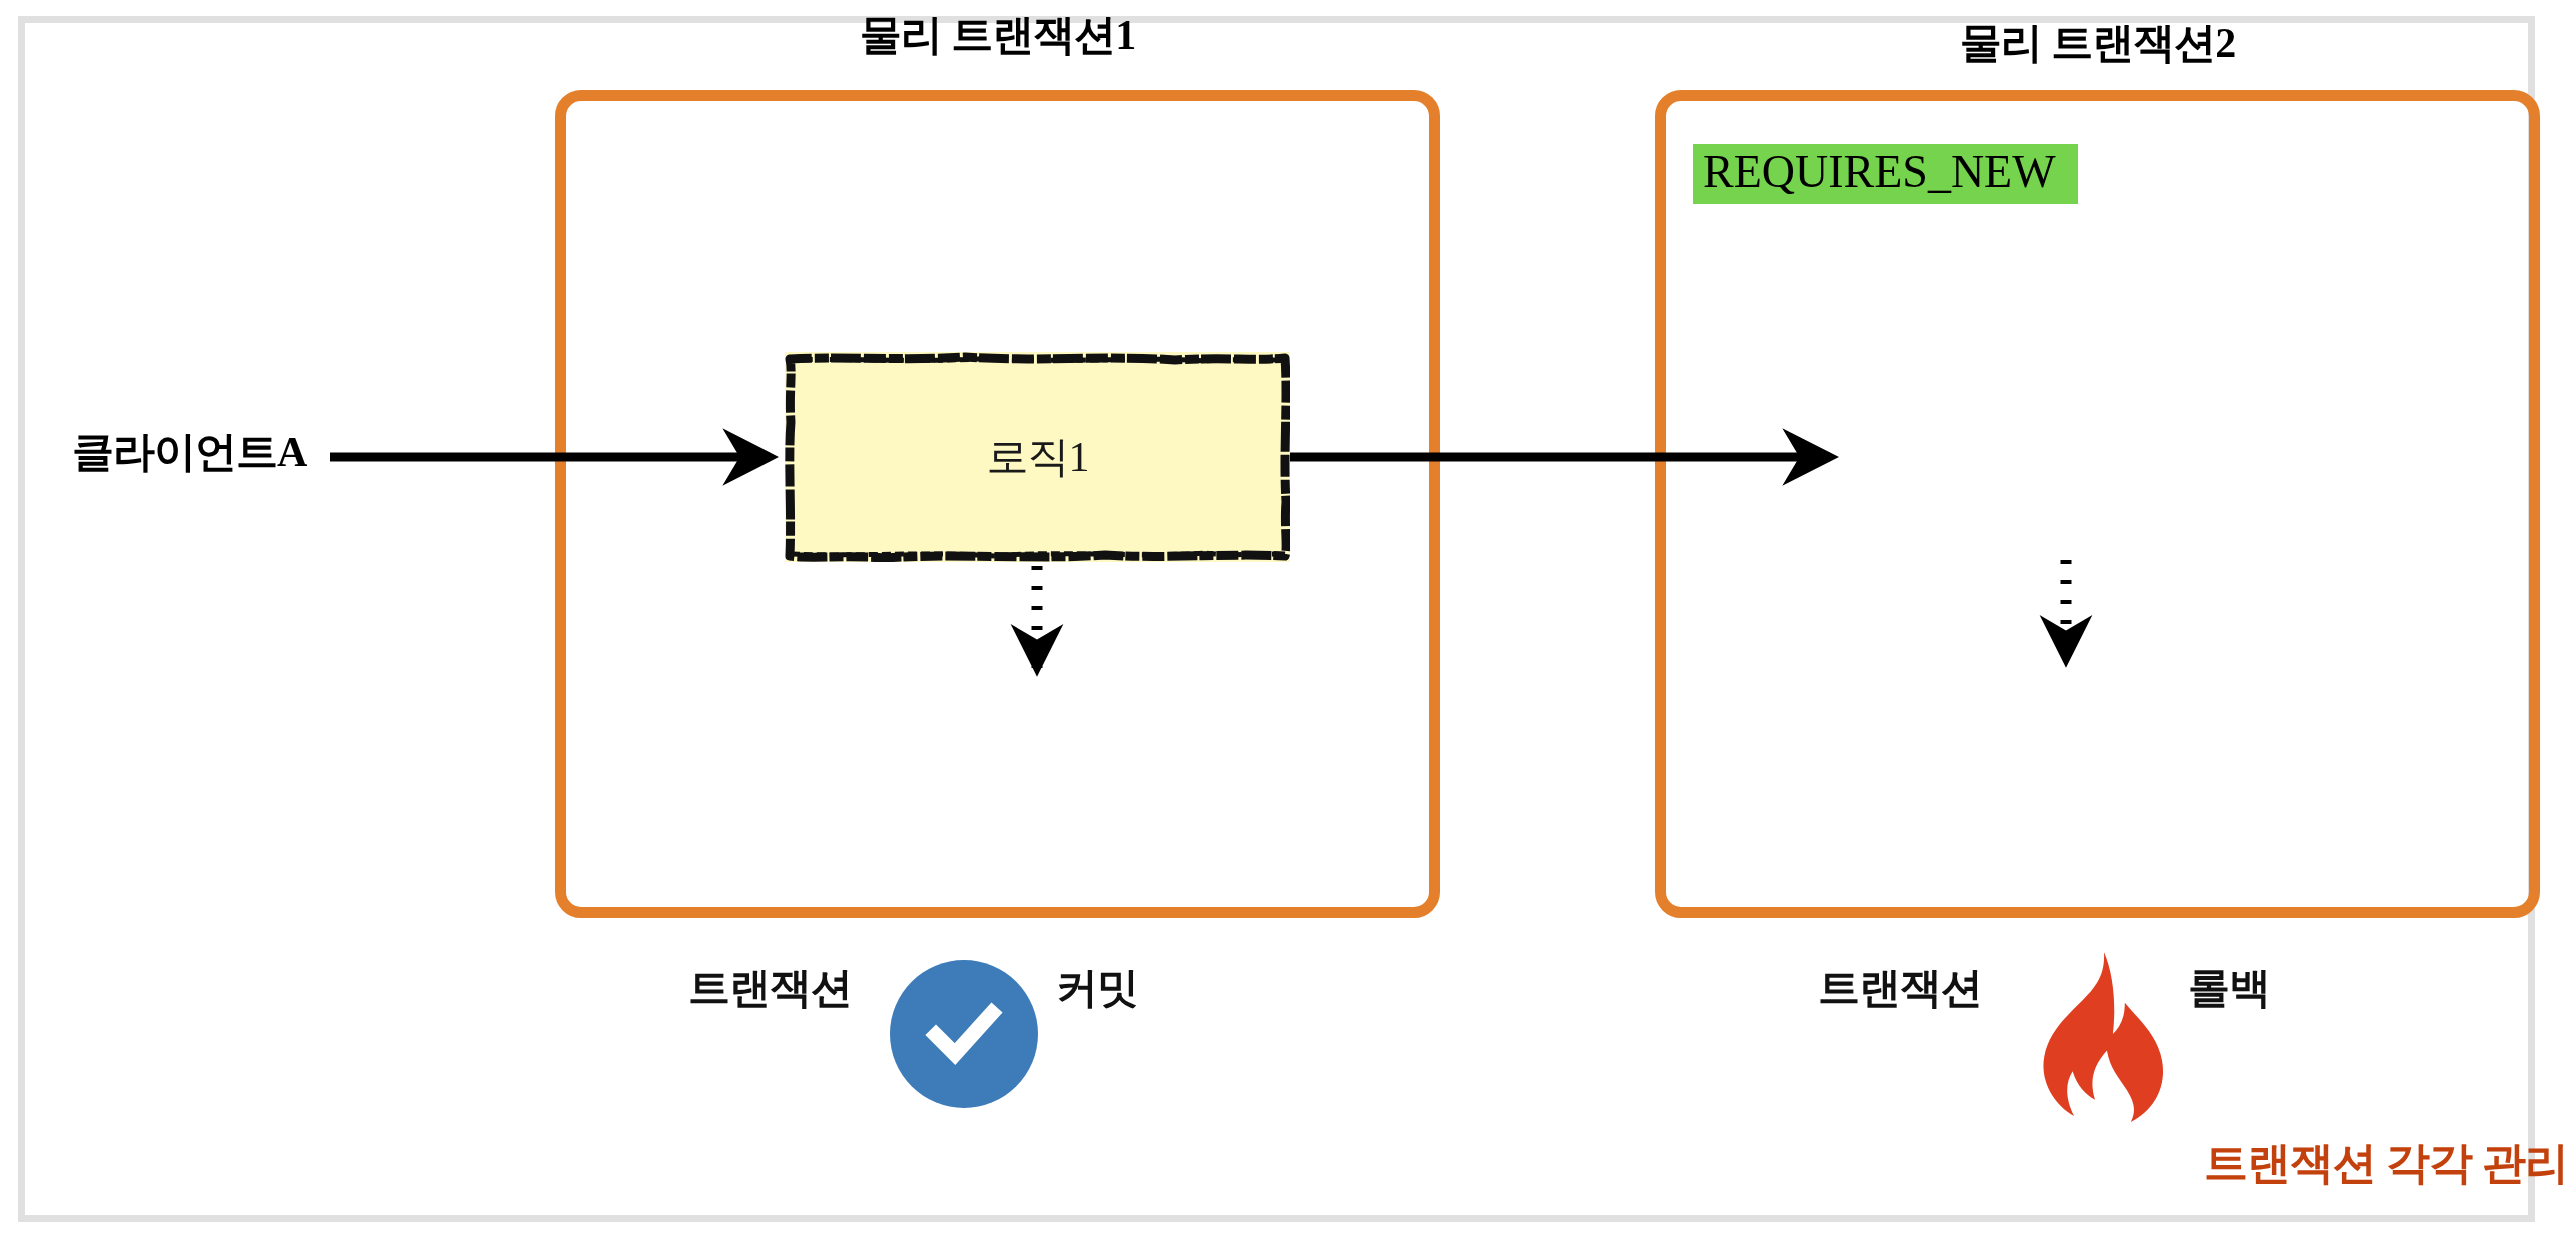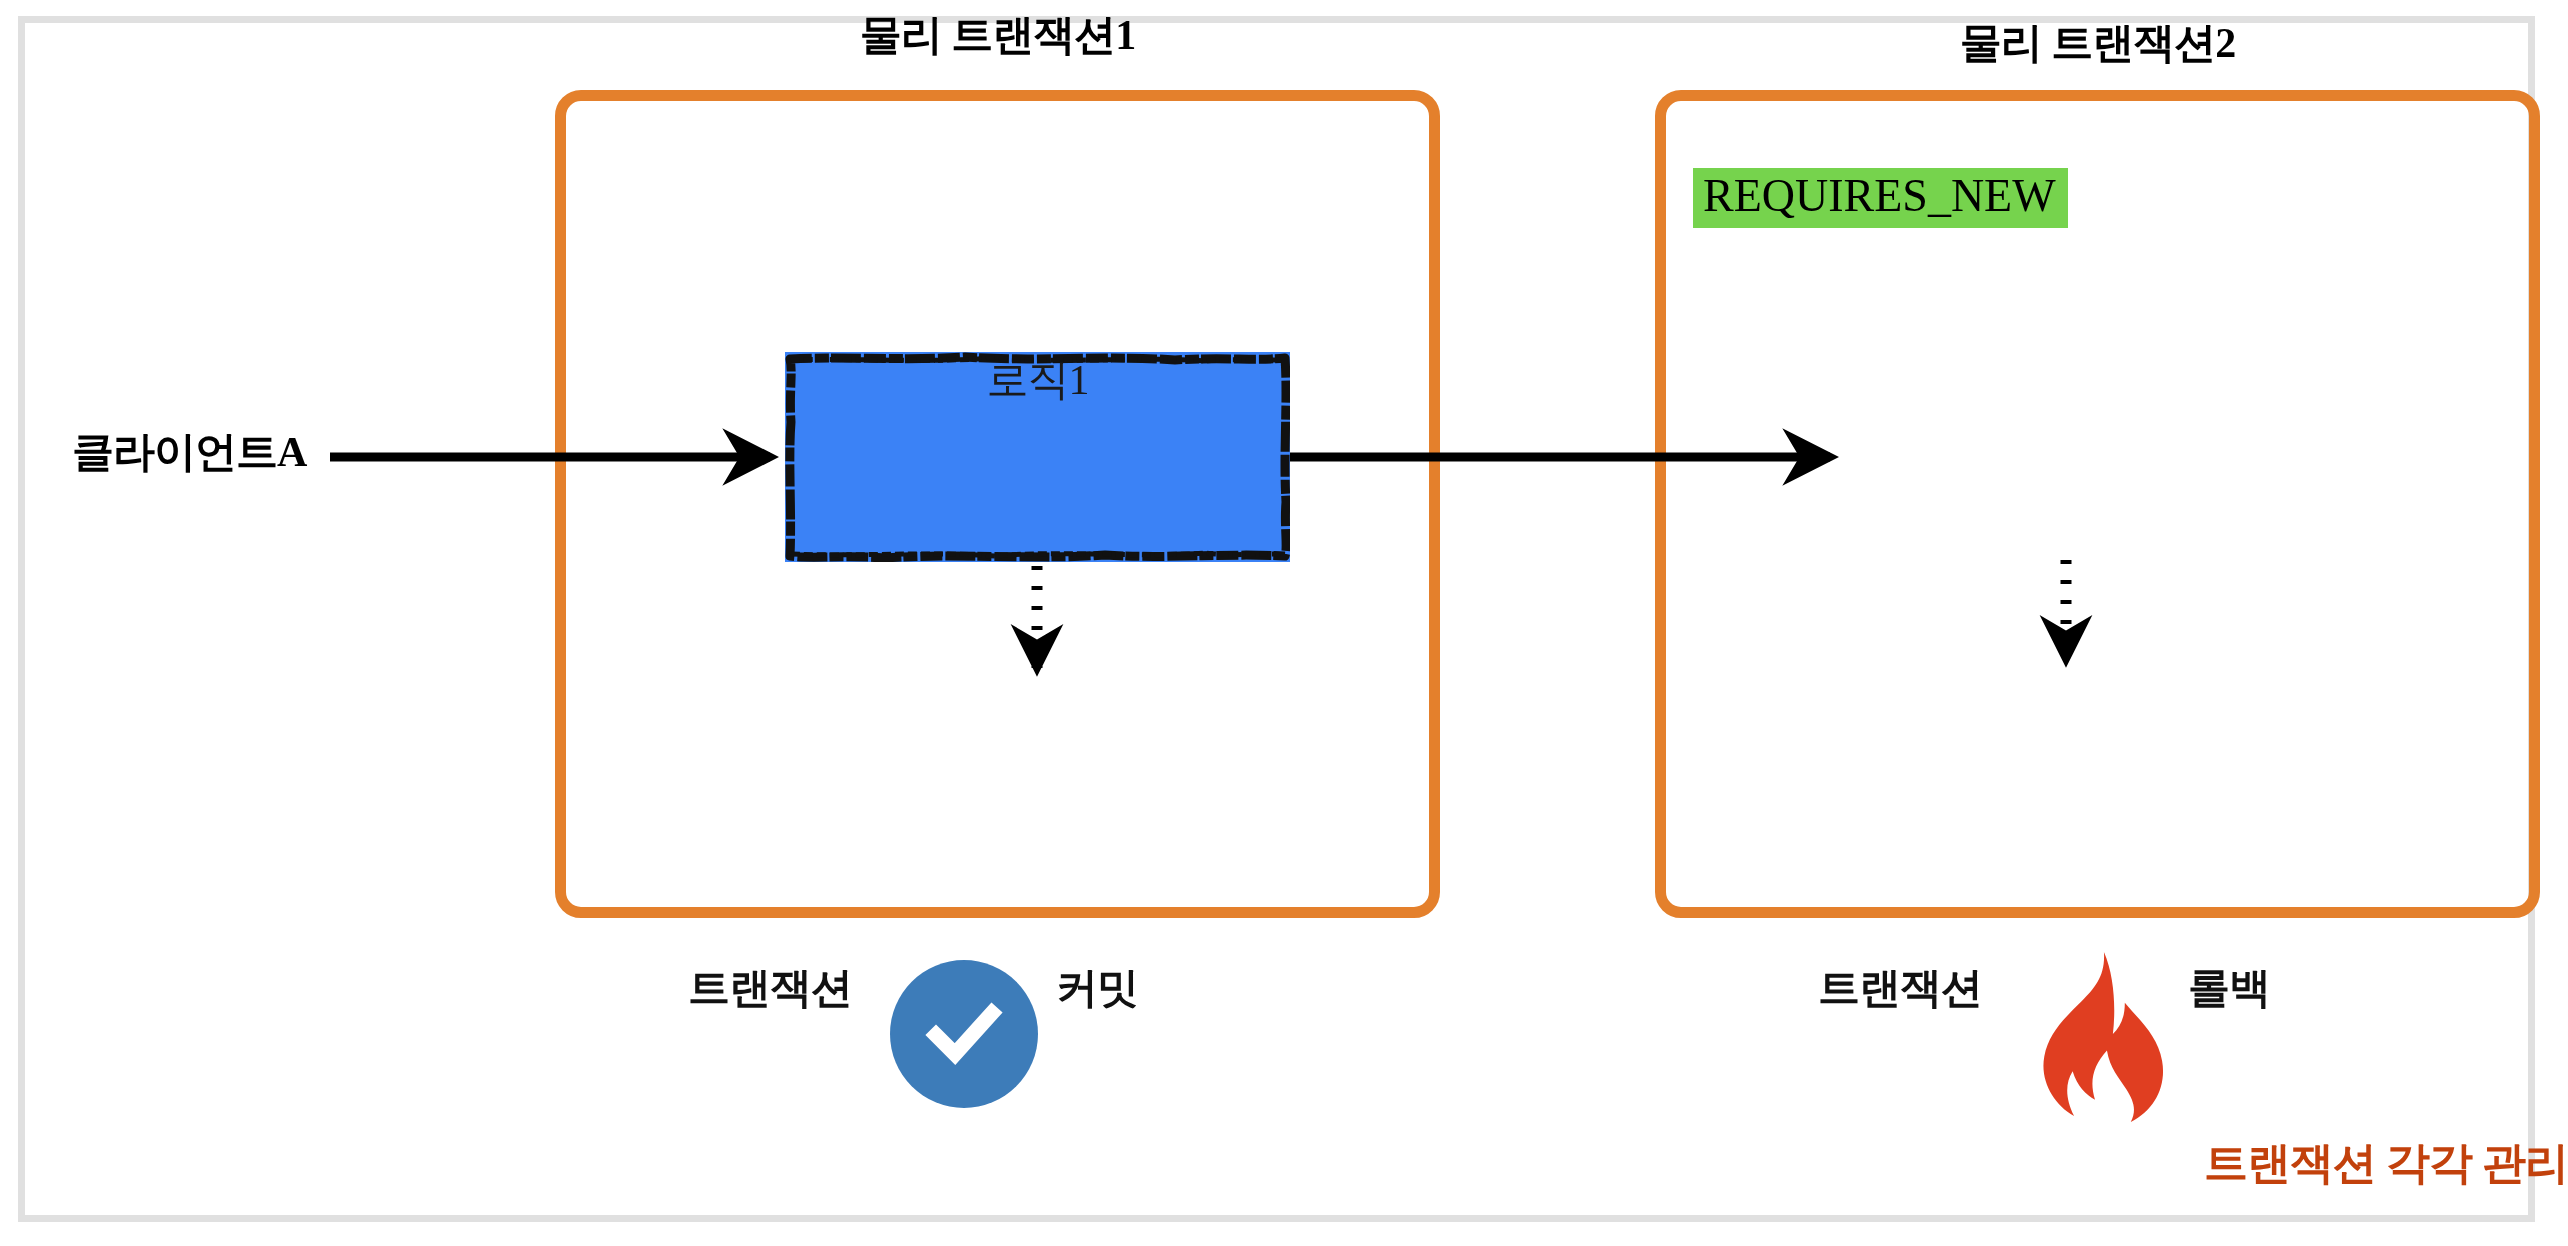--- a/index.html
+++ b/index.html
@@ -51,26 +51,26 @@
     box-sizing: border-box;
     background: transparent;
   }
   #tx-box-1 { left: 555px; top: 90px; width: 885px; height: 828px; }
   #tx-box-2 { left: 1655px; top: 90px; width: 885px; height: 828px; }
 
   
   #requires-new {
     position: absolute;
     left: 1693px;
-    top: 168px;
+    top: 144px;
     background: #76d34d;
     color: #000000;
     font-size: 46px;
     font-weight: normal;
-    padding: 4px 12px 8px 10px;
+    padding: 4px 22px 8px 10px;
     line-height: 1.05;
     white-space: nowrap;
     letter-spacing: 0px;
   }
 
   
   #client-label {
     position: absolute;
     left: 24px;
     top: 424px;
@@ -79,22 +79,23 @@
     color: #000000;
     white-space: nowrap;
     letter-spacing: -1px;
     margin-left: 48px;
   }
 
   
   .logic-box {
     position: absolute;
     box-sizing: border-box;
-    background: #3b82f6;
-    display: flex;
+    background: #fef9c3;
+    display: flex;
+    align-items: center;
     justify-content: center;
   }
   .logic-box .sketch {
     position: absolute;
     inset: 0;
     width: 100%;
     height: 100%;
     pointer-events: none;
   }
   .logic-label {

